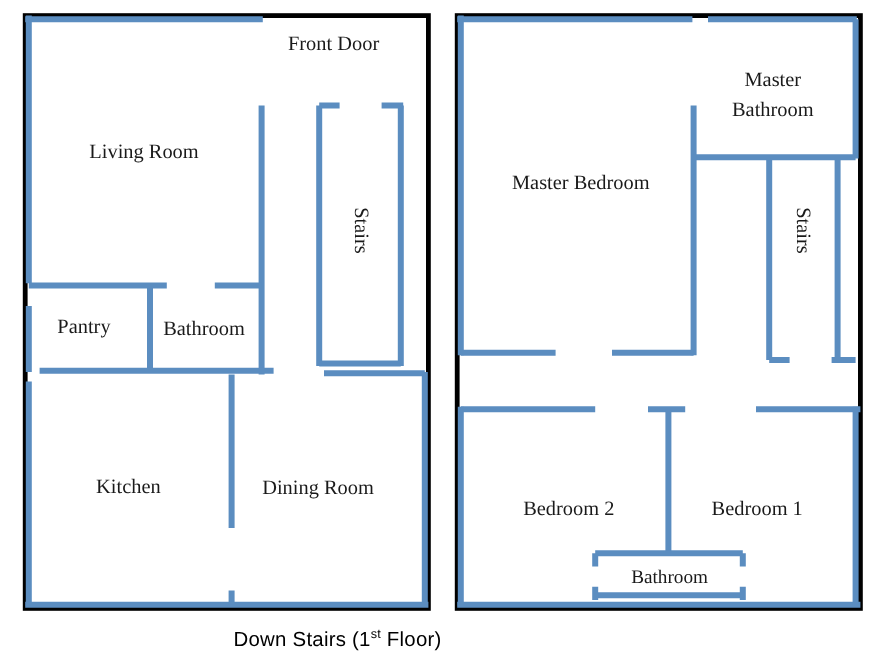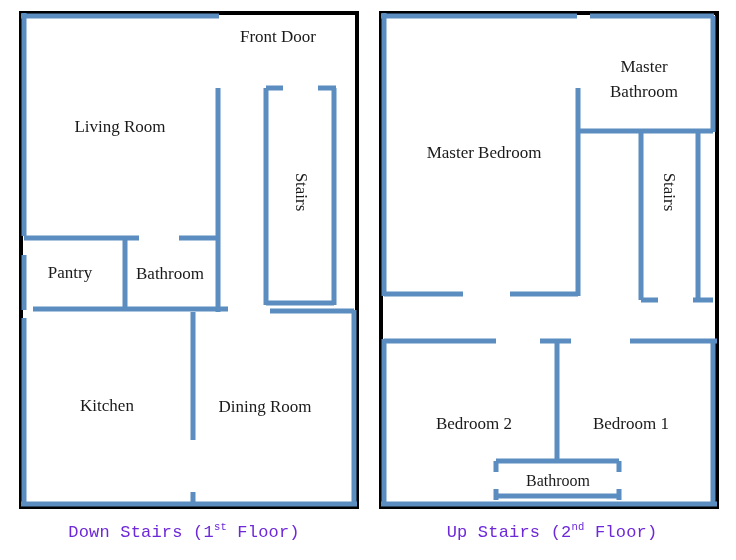--- a/index.html
+++ b/index.html
@@ -21,23 +21,23 @@
   }
   .plan {
     position: absolute;
     top: 0;
   }
   .plan-svg {
     display: block;
   }
   .caption {
     position: absolute;
-    text-align: center;
-    color: #6d28d9;
-    font-family: Liberation Mono, monospace;
+    text-align: right;
+    color: #000000;
+    font-family: Liberation Sans, sans-serif;
     font-size: 17px;
     letter-spacing: 0.2px;
     white-space: nowrap;
   }
   .caption sup {
     font-size: 0.62em;
     vertical-align: super;
     line-height: 0;
   }
   .room-label {
@@ -160,17 +160,14 @@
       <text class="room-label" x="106" y="425">Bedroom 2</text>
       <text class="room-label" x="263" y="425">Bedroom 1</text>
       <text class="room-label small" x="190" y="482">Bathroom</text>
     </svg>
   </div>
 
   <div class="caption" style="left:0px; top:523px; width:368px;">
     <span>Down Stairs (1</span><sup>st</sup><span> Floor)</span>
   </div>
 
-  <div class="caption" style="left:368px; top:523px; width:368px;">
-    <span>Up Stairs (2</span><sup>nd</sup><span> Floor)</span>
-  </div>
 
 </div>
 
 </body></html>

